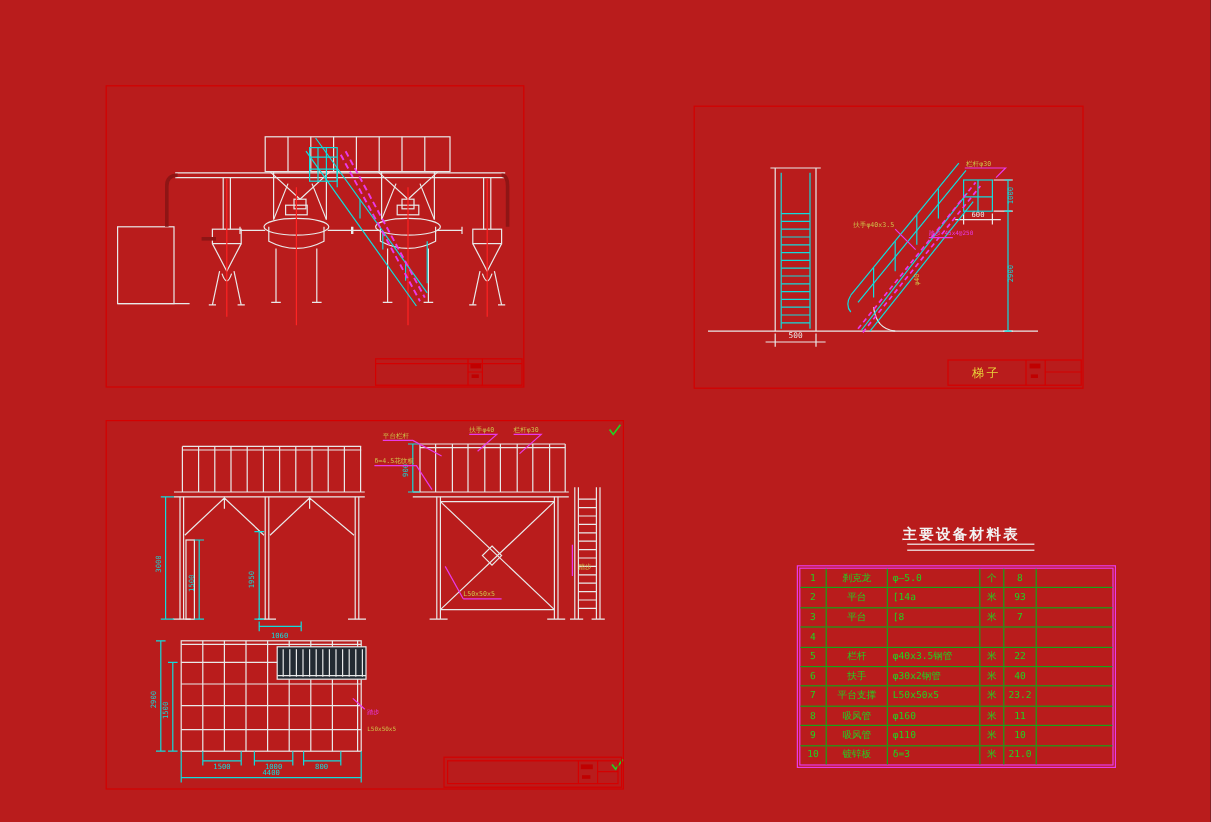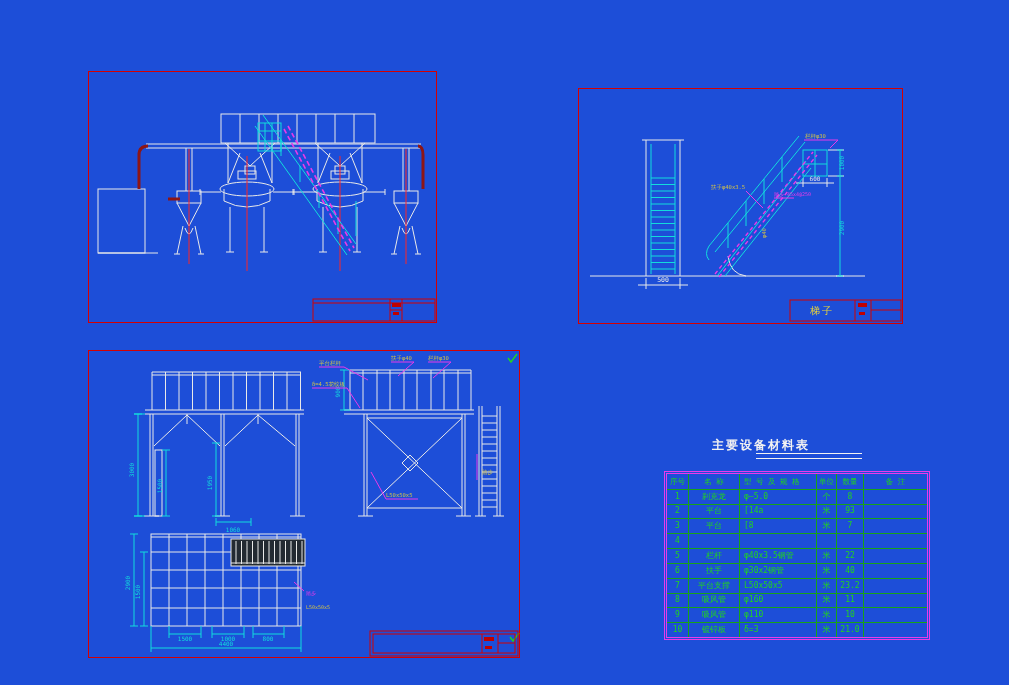--- a/index.html
+++ b/index.html
@@ -1,21 +1,21 @@
 <!DOCTYPE html>
 <html><head>
 <meta charset="utf-8">
 <style>
   html,body{margin:0;padding:0;background:#232a32;}
-  .canvas{position:relative;width:1009px;height:685px;background:#1d4ed8;overflow:hidden;
+  .canvas{position:relative;width:1009px;height:685px;background:#b91c1c;overflow:hidden;
           font-family:"DejaVu Sans Mono",monospace;}
   svg{position:absolute;overflow:visible;}
   svg text{font-family:"DejaVu Sans Mono",monospace;}
   
-  .mat-title{position:absolute;left:712px;top:437px;color:#f2f2f2;font-size:12px;font-weight:bold;
+  .mat-title{position:absolute;left:752px;top:437px;color:#f2f2f2;font-size:12px;font-weight:bold;
              letter-spacing:2px;}
   .mat-underline{position:absolute;left:756px;top:453px;width:106px;height:4px;
                  border-top:1px solid #f2f2f2;border-bottom:1px solid #f2f2f2;}
   .mat-table{position:absolute;left:664px;top:471px;width:266px;height:169px;
              border:1px solid #e93ae9;padding:1px;box-sizing:border-box;}
   .mat-inner{border:1px solid #e93ae9;width:100%;height:100%;box-sizing:border-box;
              display:flex;flex-direction:column;}
   .trow{display:flex;flex:1;border-bottom:1px solid #17a317;min-height:0;}
   .trow:last-child{border-bottom:none;}
   .tcell{border-right:1px solid #17a317;color:#21d321;font-size:8px;line-height:1;
@@ -226,28 +226,20 @@
     </g>
     <rect x="396" y="287" width="10" height="4" fill="#c00000"></rect>
     <rect x="397" y="296" width="7" height="3" fill="#c00000"></rect>
   </svg>
 
   <div class="mat-title">主要设备材料表</div>
   <div class="mat-underline"></div>
 
   <div class="mat-table">
     <div class="mat-inner">
-      <div class="trow thead">
-        <div class="tcell c0">序号</div>
-        <div class="tcell c1">名 称</div>
-        <div class="tcell c2">型 号 及 规 格</div>
-        <div class="tcell c3">单位</div>
-        <div class="tcell c4">数量</div>
-        <div class="tcell c5">备 注</div>
-      </div>
       <div style="display:flex;flex-direction:column;flex:10;min-height:0;">
           <div class="trow">
             <div class="tcell c0">1</div>
             <div class="tcell c1">刹克龙</div>
             <div class="tcell c2">φ—5.0</div>
             <div class="tcell c3">个</div>
             <div class="tcell c4">8</div>
             <div class="tcell c5"></div>
           </div>
           <div class="trow">

